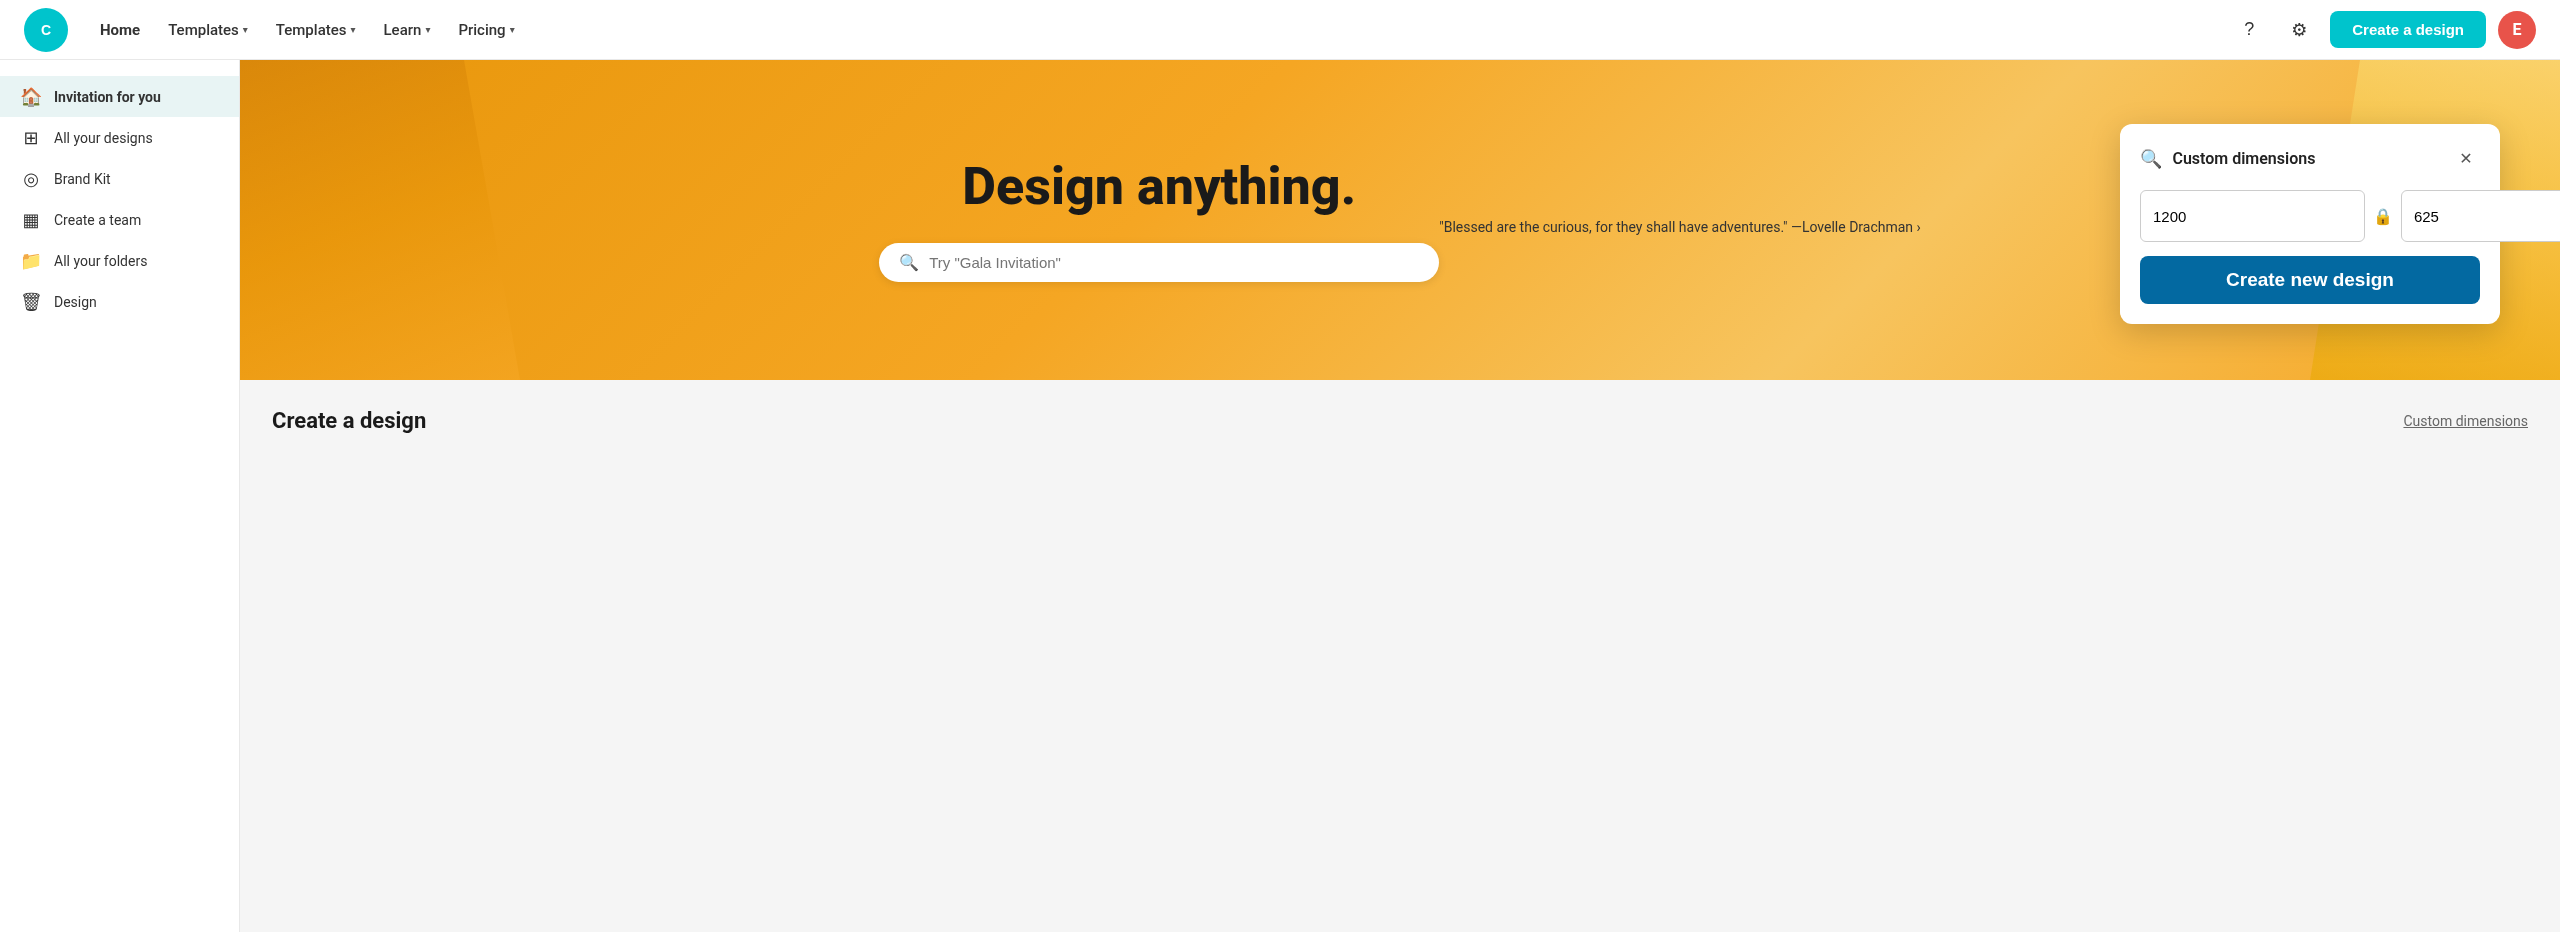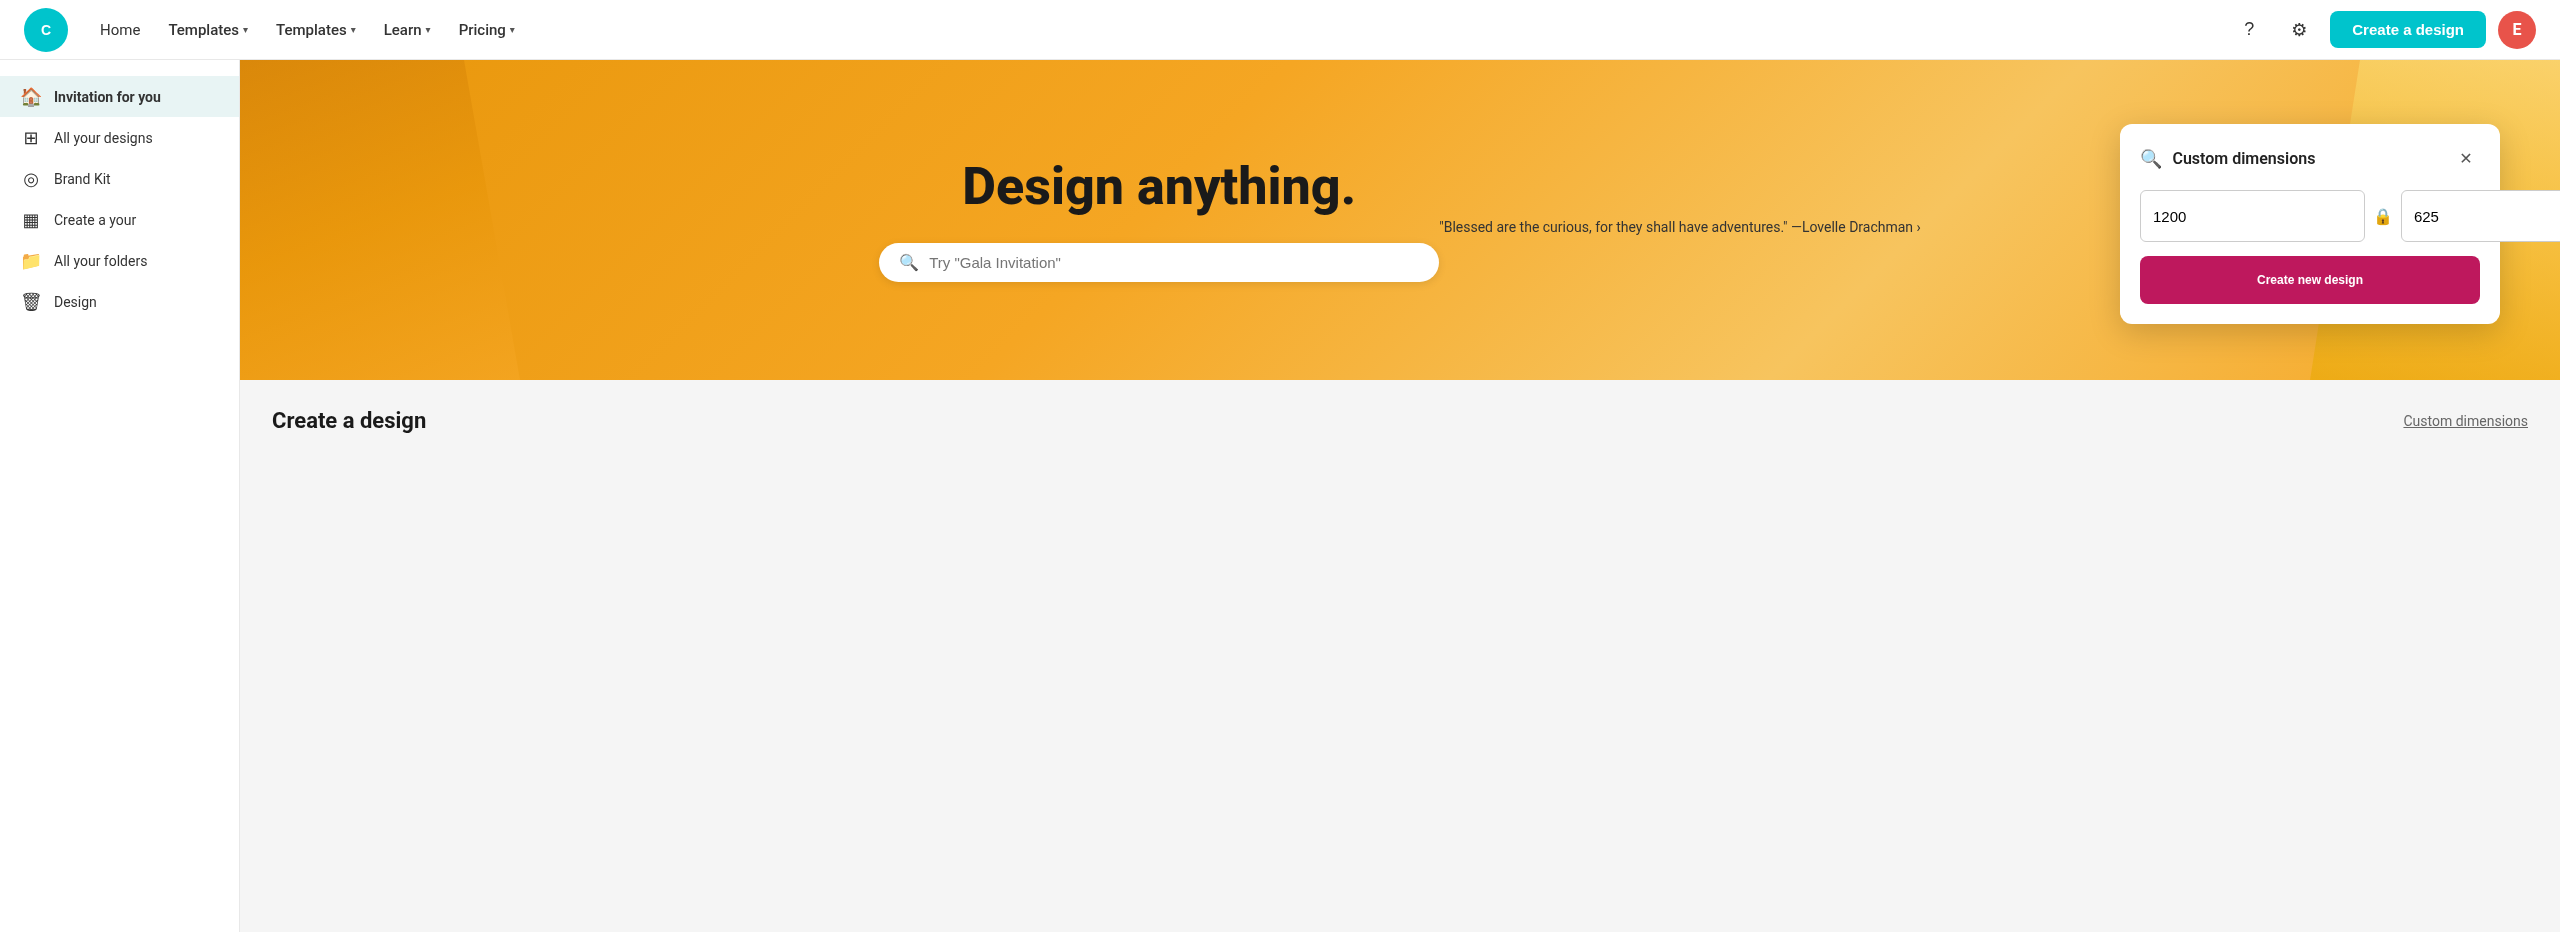--- a/index.html
+++ b/index.html
@@ -36,21 +36,21 @@
       display: flex; align-items: center; gap: 4px;
       padding: 8px 12px;
       border-radius: 6px;
       cursor: pointer;
       font-size: 15px;
       font-weight: 500;
       color: #333;
       text-decoration: none;
       user-select: none;
     }
-    .nav-link.active { font-weight: 400; }
+    .nav-link.active { font-weight: 700; }
     .nav-link .chevron { font-size: 10px; color: #555; }
     .topnav-right {
       display: flex; align-items: center; gap: 12px;
     }
     .icon-btn {
       width: 38px; height: 38px;
       border-radius: 50%;
       border: none; background: transparent;
       display: flex; align-items: center; justify-content: center;
       cursor: pointer;
@@ -257,25 +257,25 @@
       font-size: 15px;
       outline: none;
     }
     .cdp-lock {
       font-size: 16px; color: #888;
       flex-shrink: 0;
     }
     .cdp-create {
       width: 100%;
       height: 48px;
-      background: #be185d;
+      background: #0369a1;
       color: #fff;
       border: none;
       border-radius: 8px;
-      font-size: 12px;
+      font-size: 19px;
       font-weight: 600;
       cursor: pointer;
     }
   </style>
 </head>
 <body>
 
 <nav class="topnav">
   <div class="topnav-logo">
     <svg viewBox="0 0 100 100" fill="none" xmlns="http://www.w3.org/2000/svg">
@@ -330,21 +330,21 @@
     <div class="sidebar-item">
       <span class="si-icon">⊞</span>
       <span>All your designs</span>
     </div>
     <div class="sidebar-item">
       <span class="si-icon">◎</span>
       <span>Brand Kit</span>
     </div>
     <div class="sidebar-item">
       <span class="si-icon">▦</span>
-      <span>Create a your</span>
+      <span>Create a team</span>
     </div>
     <div class="sidebar-item">
       <span class="si-icon">📁</span>
       <span>All your folders</span>
     </div>
     <div class="sidebar-item">
       <span class="si-icon">🗑</span>
       <span>Design</span>
     </div>
   </aside>

